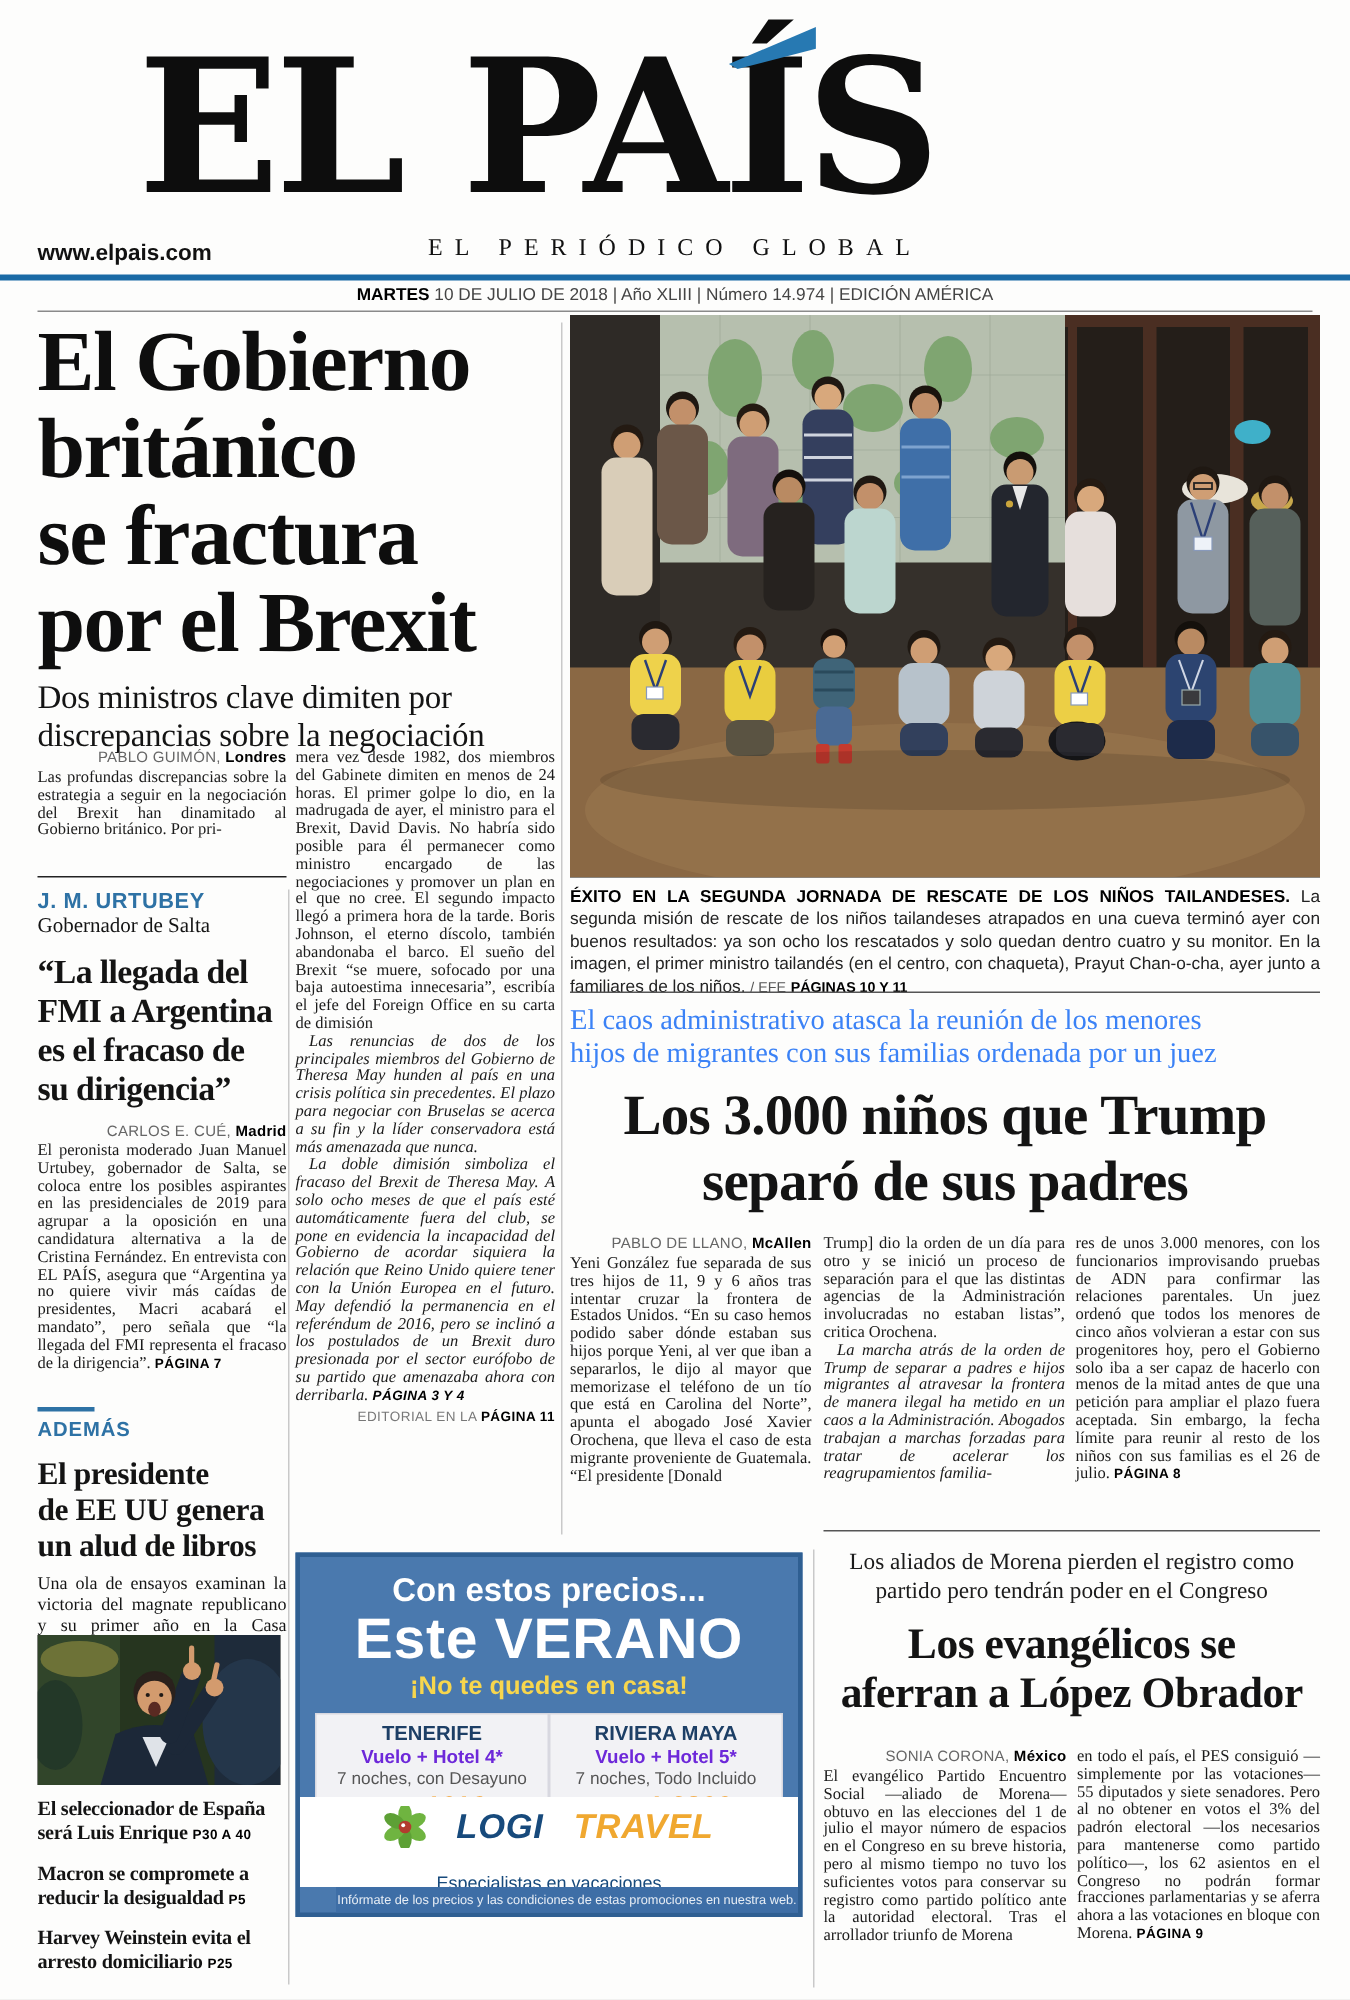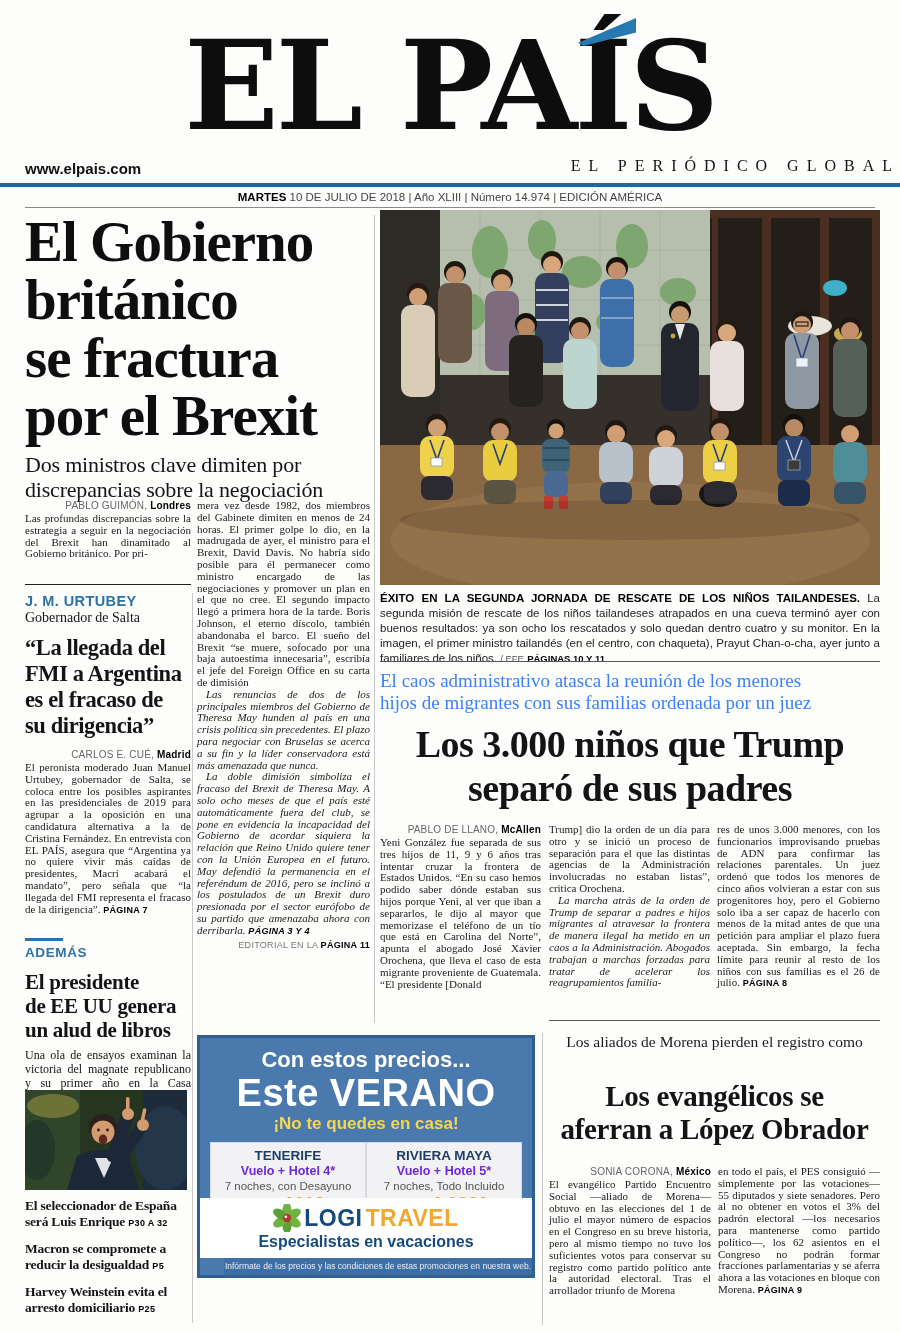--- a/index.html
+++ b/index.html
@@ -2,26 +2,26 @@
 <html><head>
 <meta charset="utf-8">
 <style>
   html,body{margin:0;padding:0;background:#e8e8e8;}
   .page{position:relative;width:900px;height:1333px;background:#fdfdfc;margin:0 auto;
         font-family:"Liberation Serif",serif;color:#141414;overflow:hidden;}
   .abs{position:absolute;}
 
   
   .url{left:25px;top:160px;font-family:"Liberation Sans",sans-serif;font-weight:bold;font-size:15px;color:#111;}
-  .masthead{left:0;top:22px;width:716px;text-align:right;}
+  .masthead{left:0;top:22px;width:716px;text-align:center;}
   .masthead .logo{position:relative;display:inline-block;font-family:"DejaVu Serif",serif;
         font-weight:bold;font-size:124px;line-height:128px;letter-spacing:-3px;color:#0d0d0d;}
   .logo-accent{position:absolute;right:80px;top:-4px;width:58px;height:28px;background:#2779b2;
         clip-path:polygon(0 88%,100% 0,100% 52%,10% 100%);}
-  .tagline{left:0;top:157px;width:900px;text-align:right;font-size:16px;letter-spacing:8px;color:#111;}
+  .tagline{left:0;top:157px;width:900px;text-align:center;font-size:16px;letter-spacing:8px;color:#111;}
   .bluebar{left:0;top:183px;width:900px;height:4px;background:#1a6aa5;}
   .dateline{left:0;top:191px;width:900px;text-align:center;font-family:"Liberation Sans",sans-serif;
         font-size:11.5px;color:#444;}
   .dateline b{color:#000;}
   .grayline{left:25px;top:207px;width:850px;height:1px;background:#8a8a8a;}
 
   
   .vline{width:1px;background:#c9c9c9;}
   .hline{height:1px;background:#555;}
 
@@ -74,24 +74,24 @@
   .ad-l2{color:#fff;font-size:38px;line-height:42px;text-align:center;font-weight:bold;letter-spacing:0.5px;}
   .ad-l3{color:#f7d64d;font-size:17px;line-height:20px;text-align:center;font-weight:bold;margin-bottom:8px;}
   .ad-cards{display:flex;justify-content:space-between;padding:0 10px;}
   .ad-card{width:150px;background:#f2f2f5;border:1px solid #d8d8e0;text-align:center;padding:5px 2px 6px 2px;}
   .ad-dest{color:#1d3f66;font-weight:bold;font-size:13.5px;line-height:16px;}
   .ad-pkg{color:#6d28d9;font-weight:bold;font-size:12.5px;line-height:15px;}
   .ad-nights{color:#555;font-size:11.5px;line-height:15px;}
   .ad-from{color:#f39a1e;font-size:9.5px;font-weight:bold;}
   .ad-price{color:#f39a1e;font-size:18px;font-weight:bold;}
   .ad-band{position:absolute;left:0;right:0;bottom:17px;height:60px;background:#fff;text-align:center;padding-top:6px;box-sizing:border-box;}
-  .ad-brandline{display:flex;align-items:flex-end;justify-content:center;gap:3px;}
+  .ad-brandline{display:flex;align-items:flex-start;justify-content:center;gap:20px;font-style:italic;}
   .ad-logi{color:#174a7c;font-weight:bold;font-size:23px;letter-spacing:0.5px;}
   .ad-travel{color:#f0a830;font-weight:bold;font-size:23px;letter-spacing:0.5px;}
-  .ad-tag{color:#174a7c;font-size:16px;margin-top:1px;font-weight:bold;}
+  .ad-tag{color:#174a7c;font-size:12px;margin-top:16px;}
   .ad-strip{position:absolute;left:0;right:0;bottom:0;height:17px;background:#3e6ea6;color:#e8eef5;
         font-size:8.5px;line-height:17px;text-align:center;margin-left:24px;}
 </style>
 </head>
 <body>
 
 <div class="page">
 
   <div class="abs url">www.elpais.com</div>
 
@@ -182,21 +182,21 @@
       <circle cx="78" cy="42" r="11.5" fill="#d39b6e"></circle>
       <path d="M66,36 Q78,24 90,36 L90,30 Q78,20 66,30 Z" fill="#2a211c"></path>
       <circle cx="73.5" cy="40" r="1.4" fill="#211a16"></circle>
       <circle cx="82.5" cy="40" r="1.4" fill="#211a16"></circle>
       <ellipse cx="78" cy="49.5" rx="4.2" ry="5" fill="#5a2a22"></ellipse>
     </svg>
   </div>
 
   <div class="abs" style="left:25px;top:1198px;width:166px;">
     <div class="brief">
-      <span>El seleccionador de España será Luis Enrique</span> <span class="pref">P30 A 32</span>
+      <span>El seleccionador de España será Luis Enrique</span> <span class="pref">P30 A 40</span>
     </div>
     <div class="brief">
       <span>Macron se compromete a reducir la desigualdad</span> <span class="pref">P5</span>
     </div>
     <div class="brief">
       <span>Harvey Weinstein evita el arresto domiciliario</span> <span class="pref">P25</span>
     </div>
   </div>
 
   <div class="abs bodytext" style="left:197px;top:500px;width:173px;">
@@ -415,20 +415,21 @@
   </div>
 
   <div class="abs bodytext" style="left:717px;top:824px;width:163px;">
     <p><span>res de unos 3.000 menores, con los funcionarios improvisando pruebas de ADN para confirmar las relaciones parentales. Un juez ordenó que todos los menores de cinco años volvieran a estar con sus progenitores hoy, pero el Gobierno solo iba a ser capaz de hacerlo con menos de la mitad antes de que una petición para ampliar el plazo fuera aceptada. Sin embargo, la fecha límite para reunir al resto de los niños con sus familias es el 26 de julio.</span> <span class="pref">PÁGINA 8</span></p>
   </div>
 
   <div class="abs hline" style="left:549px;top:1020px;width:331px;"></div>
 
   <div class="abs sub-morena" style="left:549px;top:1032px;width:331px;">
     <div>Los aliados de Morena pierden el registro como</div>
+    <div>partido pero tendrán poder en el Congreso</div>
   </div>
 
   <div class="abs h-morena" style="left:549px;top:1080px;width:331px;">
     <div>Los evangélicos se</div>
     <div>aferran a López Obrador</div>
   </div>
 
   <div class="abs" style="left:549px;top:1166px;width:162px;">
     <div class="byline">
       <span>SONIA CORONA,</span> <b>México</b>

